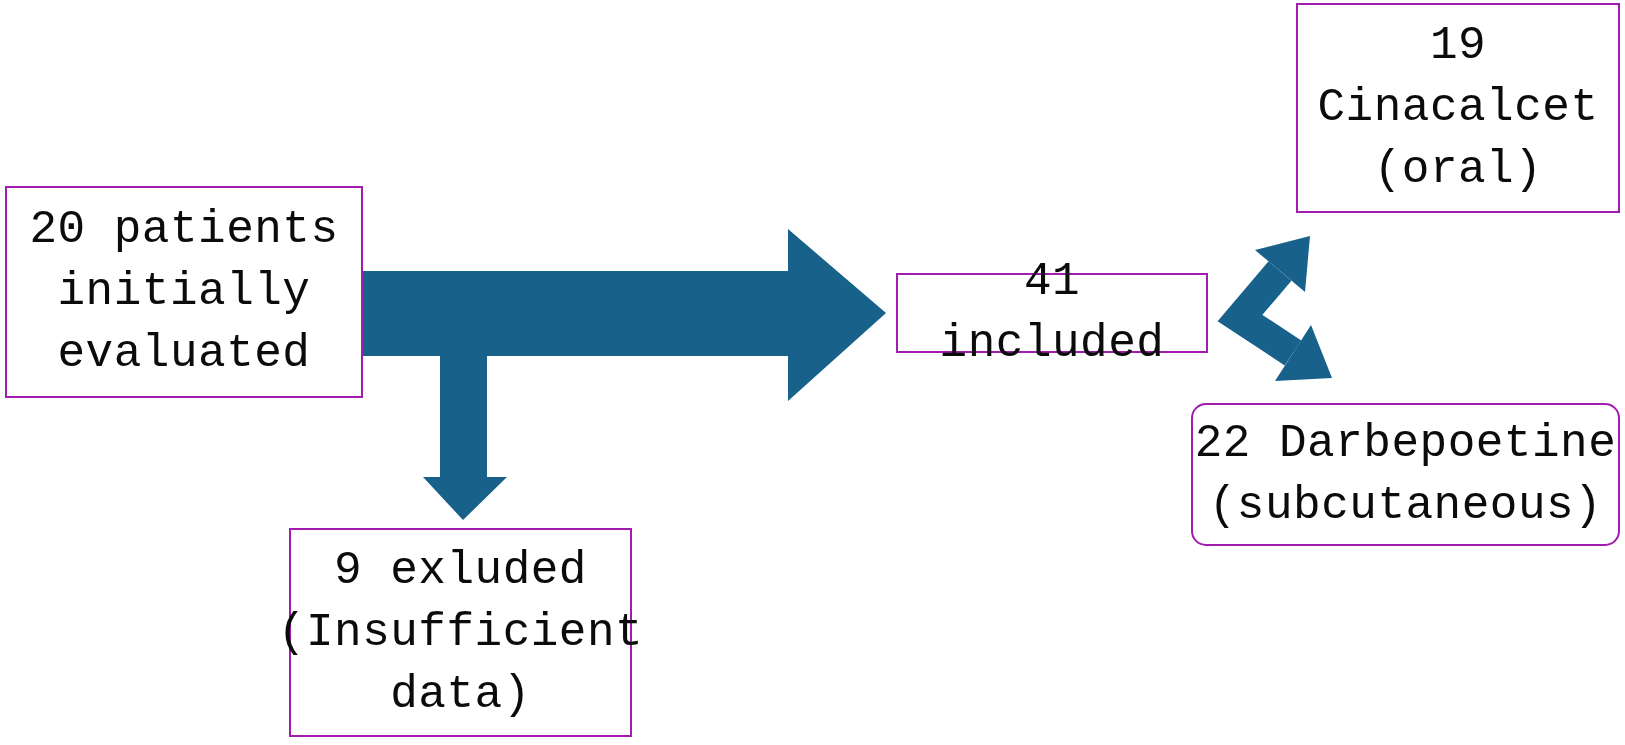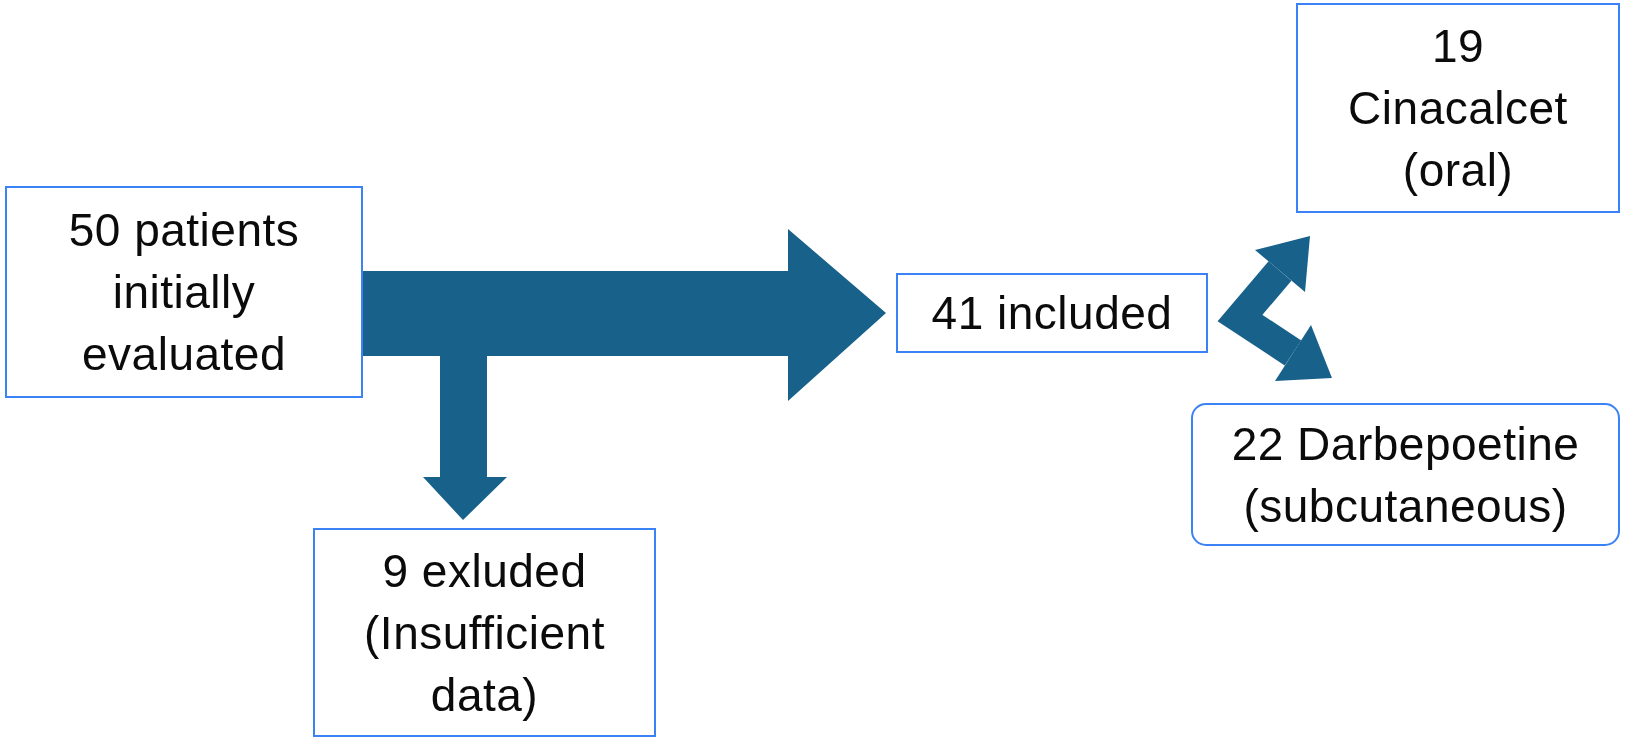--- a/index.html
+++ b/index.html
@@ -19,59 +19,60 @@
     position: absolute;
     left: 0;
     top: 0;
     width: 1625px;
     height: 745px;
   }
   .flow-box {
     position: absolute;
     box-sizing: border-box;
     background: #ffffff;
-    border: 2px solid #3b82f6;
+    border: 2px solid #a21caf;
     display: flex;
     align-items: center;
     justify-content: center;
     text-align: center;
+    font-family: Liberation Mono, monospace;
   }
   .box-text {
     white-space: pre-line;
     color: #0b0b0b;
     font-size: 46px;
     line-height: 62px;
     letter-spacing: 0.5px;
   }
   .box-initial      { left: 5px;    top: 186px; width: 358px; height: 212px; }
   .box-included     { left: 896px;  top: 273px; width: 312px; height: 80px;  }
   .box-cinacalcet   { left: 1296px; top: 3px;   width: 324px; height: 210px; }
   .box-darbepoetine { left: 1191px; top: 403px; width: 429px; height: 143px; border-radius: 15px; }
-  .box-excluded     { left: 289px;  top: 528px; width: 343px; height: 209px; margin-left: 24px; }
+  .box-excluded     { left: 289px;  top: 528px; width: 343px; height: 209px; }
 </style>
 </head>
 <body>
 
 <div class="canvas">
 
   <svg class="arrow-layer" viewBox="0 0 1625 745" xmlns="http://www.w3.org/2000/svg">
 
     <polygon points="361,271 788,271 788,229 886,313 788,401 788,356 361,356" fill="#17618A"></polygon>
 
     <polygon points="440,300 487,300 487,477 507,477 463,520 423,477 440,477" fill="#17618A"></polygon>
 
     <g>
       <path d="M 1280,271 L 1240,318 L 1293,353" fill="none" stroke-width="30" stroke-linejoin="miter" stroke-linecap="butt" stroke="#17618A"></path>
       <polygon points="1310,236 1305,292 1255,250" fill="#17618A"></polygon>
       <polygon points="1332,378 1275,381 1311,325" fill="#17618A"></polygon>
     </g>
   </svg>
 
   <div class="flow-box box-initial">
-    <div class="box-text">50 patients
+    <div class="box-text">20 patients
 initially
 evaluated</div>
   </div>
 
   <div class="flow-box box-included">
     <div class="box-text">41 included</div>
   </div>
 
   <div class="flow-box box-cinacalcet">
     <div class="box-text">19

